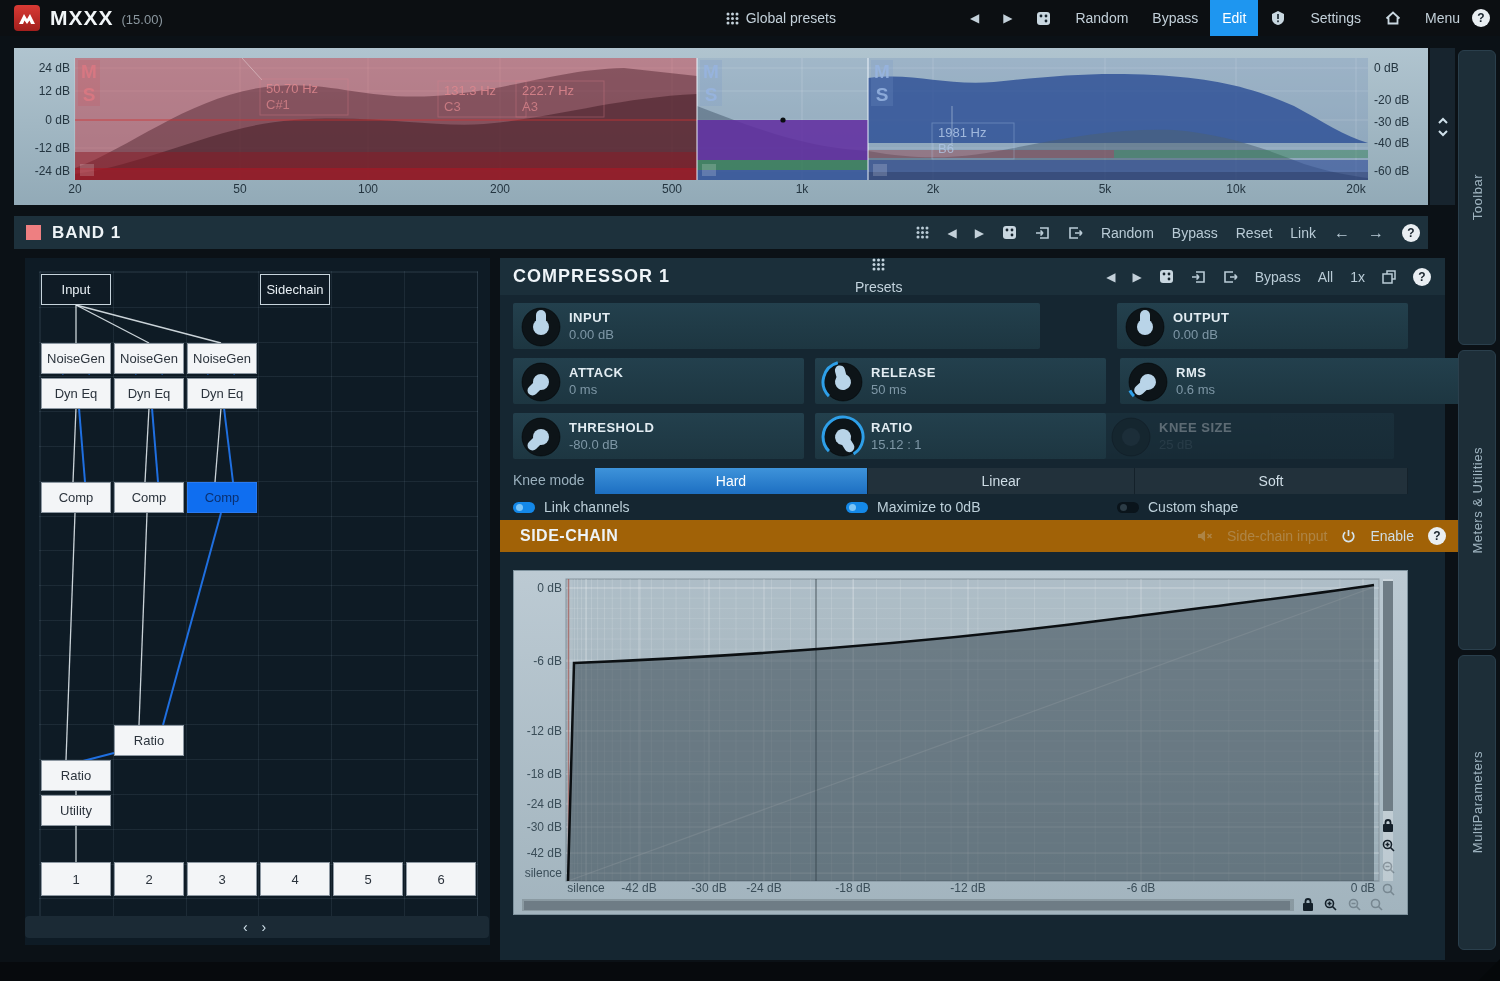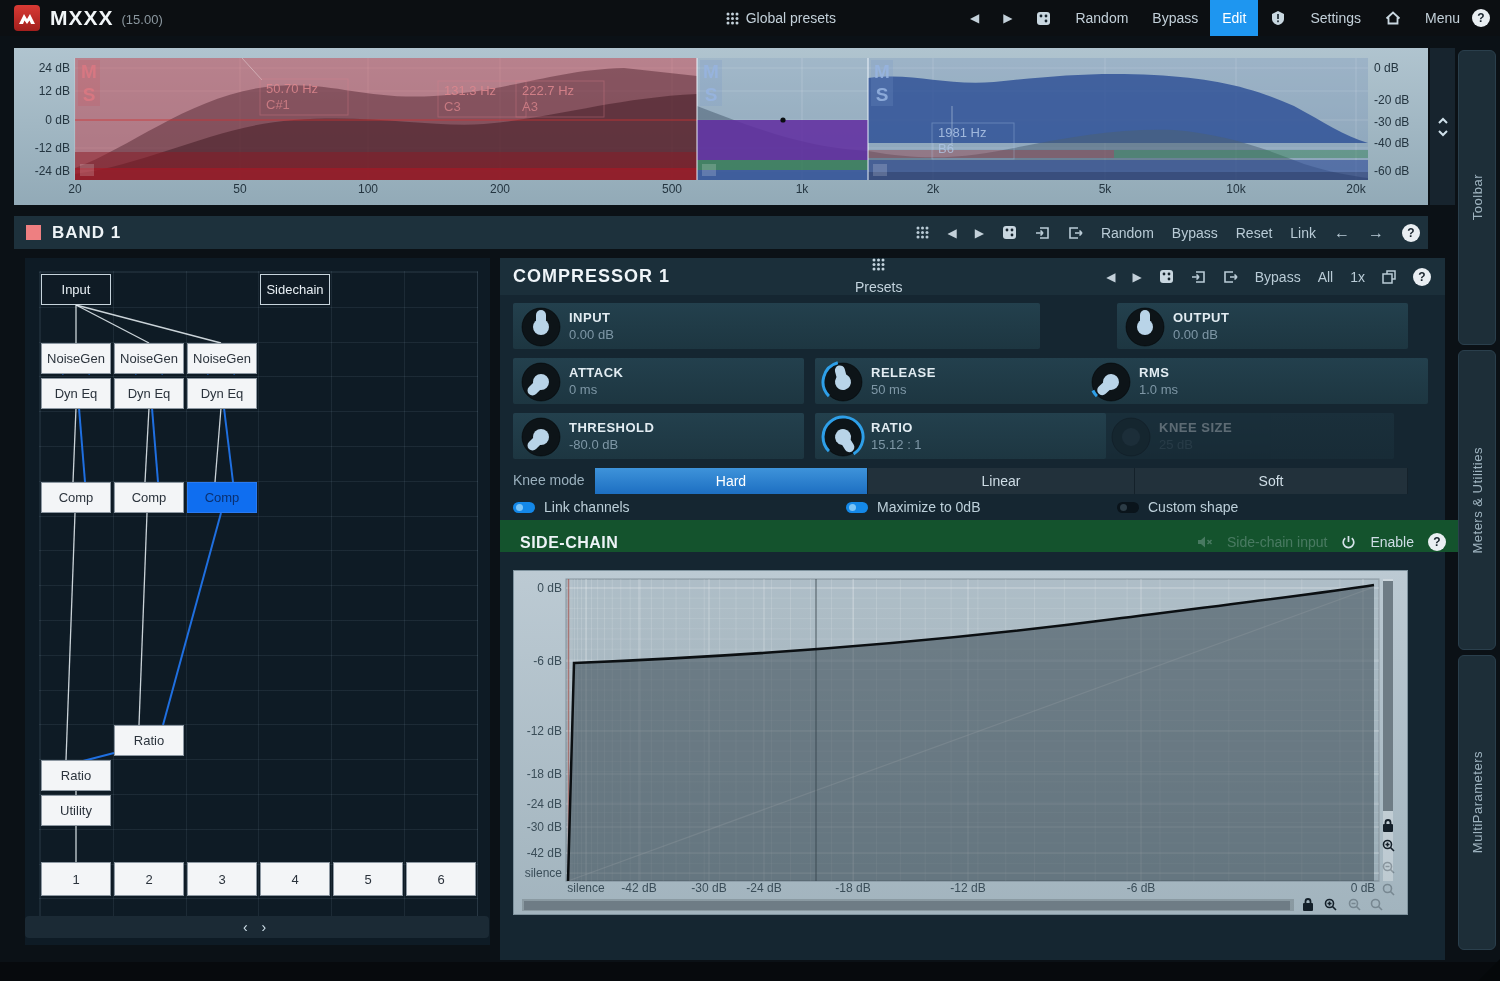--- a/index.html
+++ b/index.html
@@ -56,21 +56,21 @@
   .seg.on{background:linear-gradient(#3e93da,#1d6fc2);color:#fff;}
   
   .tgl{position:absolute;display:flex;align-items:center;gap:9px;font-size:14px;color:#bdd0da;}
   .pill{width:22px;height:11px;border-radius:6px;position:relative;}
   .pill.on{background:#1488e8;}
   .pill.off{background:#0a141b;}
   .pill .dot{position:absolute;top:2px;width:7px;height:7px;border-radius:50%;}
   .pill.on .dot{left:3px;background:#7cc4f6;}
   .pill.off .dot{left:3px;background:#2c3c46;}
   
-  #scheader{left:0;top:262px;width:984px;height:32px;background:#14532d;display:flex;align-items:flex-end;}
+  #scheader{left:0;top:262px;width:984px;height:32px;background:#a16207;display:flex;align-items:center;}
   .scttl{font-weight:bold;font-size:16px;letter-spacing:.5px;color:#edf3f7;margin-left:20px;}
   .sc-right{position:absolute;right:12px;display:flex;align-items:center;gap:14px;font-size:14px;color:#cfdde6;}
   .dim{opacity:.28;}
   
   #scgraphwrap{left:13px;top:312px;width:895px;height:345px;background:linear-gradient(#bccad3,#a2b4be);
       border:1px solid #7e929d;box-sizing:border-box;}
   
   .sidetab{position:absolute;left:1458px;width:38px;background:#1d2e38;border:1px solid #2a3f4c;border-radius:6px;
       display:flex;align-items:center;justify-content:center;color:#9fb4c0;font-size:13px;box-sizing:border-box;}
   .sidetab span{writing-mode:vertical-rl;transform:rotate(180deg);letter-spacing:.5px;}
@@ -452,31 +452,31 @@
             <circle cx="22" cy="22" r="19" fill="#0d1418" stroke="rgba(0,0,0,0.5)" stroke-width="1"></circle>
             <path d="M7.9,36.1 A20,20 0 0 1 16.8,2.7" stroke="#2e9fe8" stroke-width="3" fill="none"></path>
             <g transform="rotate(-15 22 22)">
               <rect x="17" y="5" width="10" height="20" rx="5" fill="#b9d4e8"></rect>
               <circle cx="22" cy="22" r="8" fill="#b9d4e8"></circle>
             </g>
           </svg></div>
         <div class="klabel">RELEASE</div>
         <div class="kvalue">50 ms</div>
       </div>
-      <div class="kgroup" style="left: 583px; top: 100px; width: 345px;">
+      <div class="kgroup" style="left: 620px; top: 100px; width: 345px;">
         <div class="knob"><svg width="44" height="44" viewBox="0 0 44 44">
             <circle cx="22" cy="22" r="19" fill="#0d1418" stroke="rgba(0,0,0,0.5)" stroke-width="1"></circle>
             <path d="M7.9,36.1 A20,20 0 0 1 3.9,30.5" stroke="#2e9fe8" stroke-width="3" fill="none"></path>
             <g transform="rotate(-133 22 22)">
               <rect x="17" y="5" width="10" height="20" rx="5" fill="#b9d4e8"></rect>
               <circle cx="22" cy="22" r="8" fill="#b9d4e8"></circle>
             </g>
           </svg></div>
         <div class="klabel">RMS</div>
-        <div class="kvalue">1.0 ms</div>
+        <div class="kvalue">0.6 ms</div>
       </div>
       <div class="kgroup" style="left: 13px; top: 155px; width: 291px;">
         <div class="knob"><svg width="44" height="44" viewBox="0 0 44 44">
             <circle cx="22" cy="22" r="19" fill="#0d1418" stroke="rgba(0,0,0,0.5)" stroke-width="1"></circle>
             <g transform="rotate(-135 22 22)">
               <rect x="17" y="5" width="10" height="20" rx="5" fill="#b9d4e8"></rect>
               <circle cx="22" cy="22" r="8" fill="#b9d4e8"></circle>
             </g>
           </svg></div>
         <div class="klabel">THRESHOLD</div>

